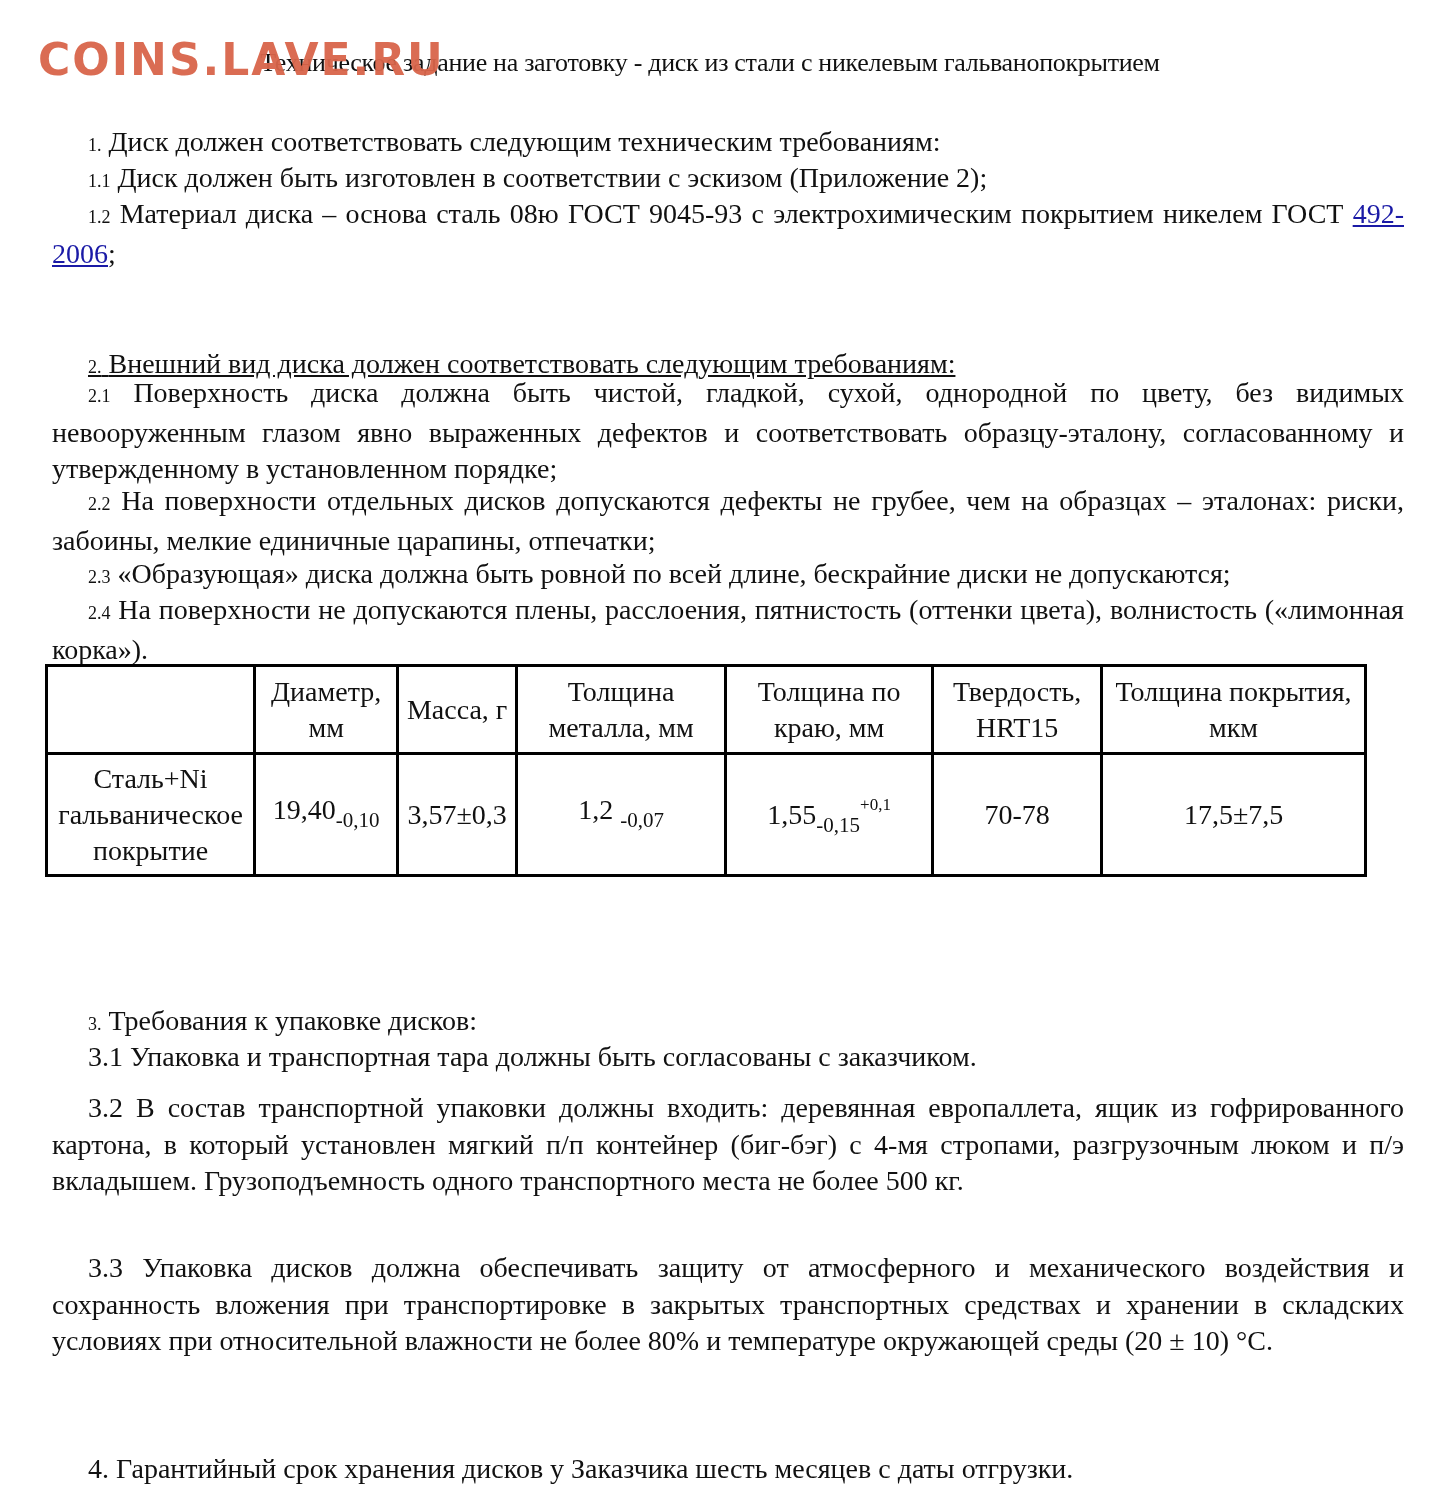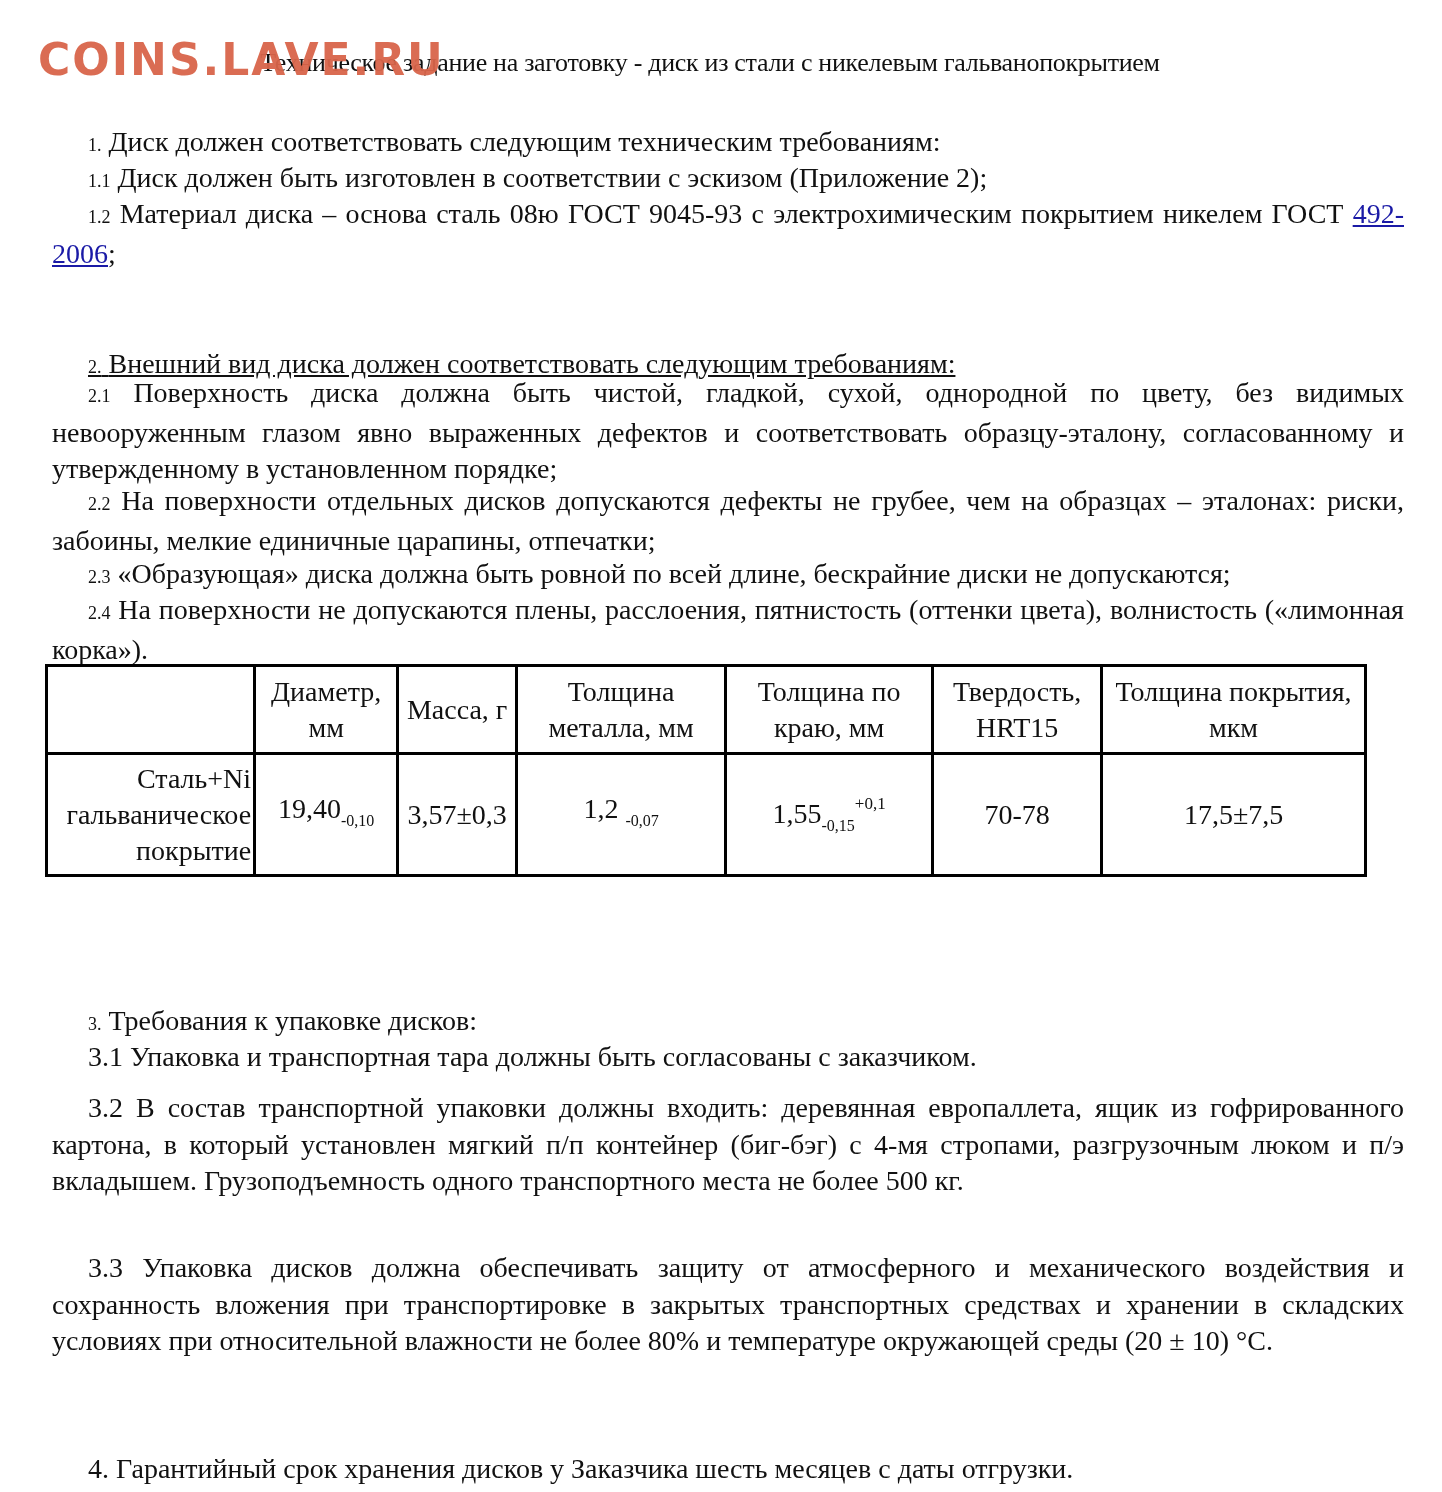--- a/index.html
+++ b/index.html
@@ -28,22 +28,22 @@
   .num { font-size:18px; }
   .link { color:#1a1aa6; text-decoration:underline; }
   table.spec {
     position:absolute; left:45px; top:664px; width:1322px;
     border-collapse:collapse; font-size:28px; line-height:36px;
   }
   table.spec td {
     border:3px solid #000; text-align:center; vertical-align:middle;
     padding:0 2px; white-space:nowrap;
   }
-  table.spec td.left { text-align:right; white-space:normal; }
-  .sub { font-size:16px; vertical-align:-8px; }
+  table.spec td.left { text-align:center; white-space:normal; }
+  .sub { font-size:21px; vertical-align:-8px; }
   .sup { font-size:17px; vertical-align:14px; }
 </style>
 </head>
 <body>
 
 <div class="watermark">COINS.LAVE.RU</div>
 <div class="title">Техническое задание на заготовку - диск из стали с никелевым гальванопокрытием</div>
 
 <div class="p indent" style="top:124px;">
   <span class="num">1.</span>

